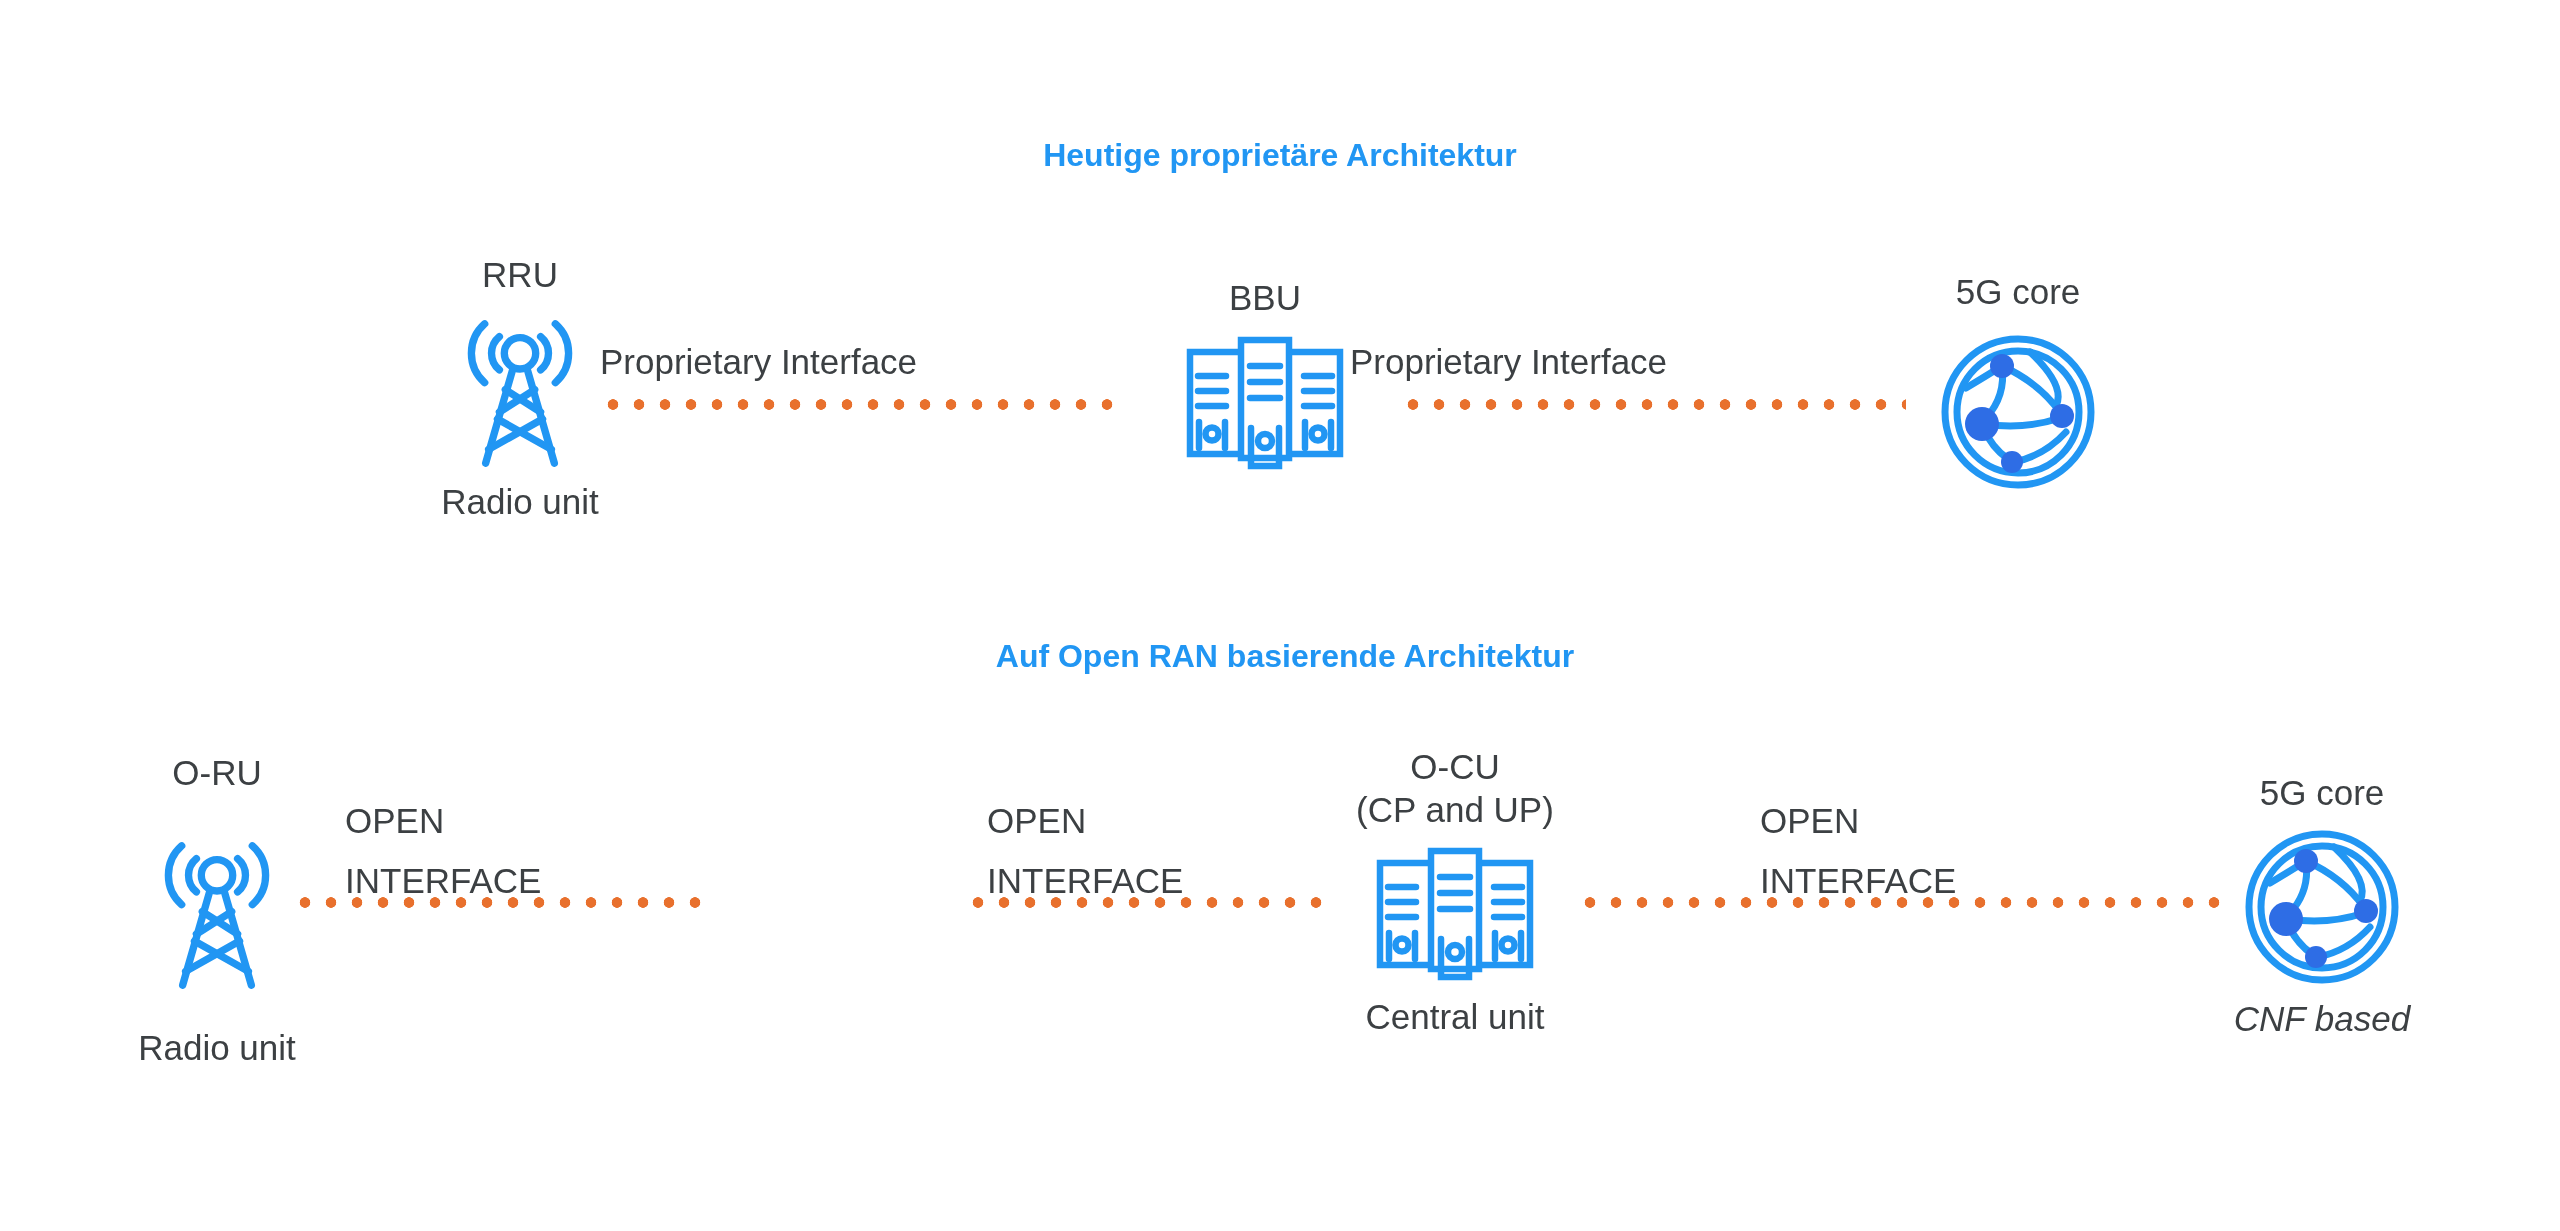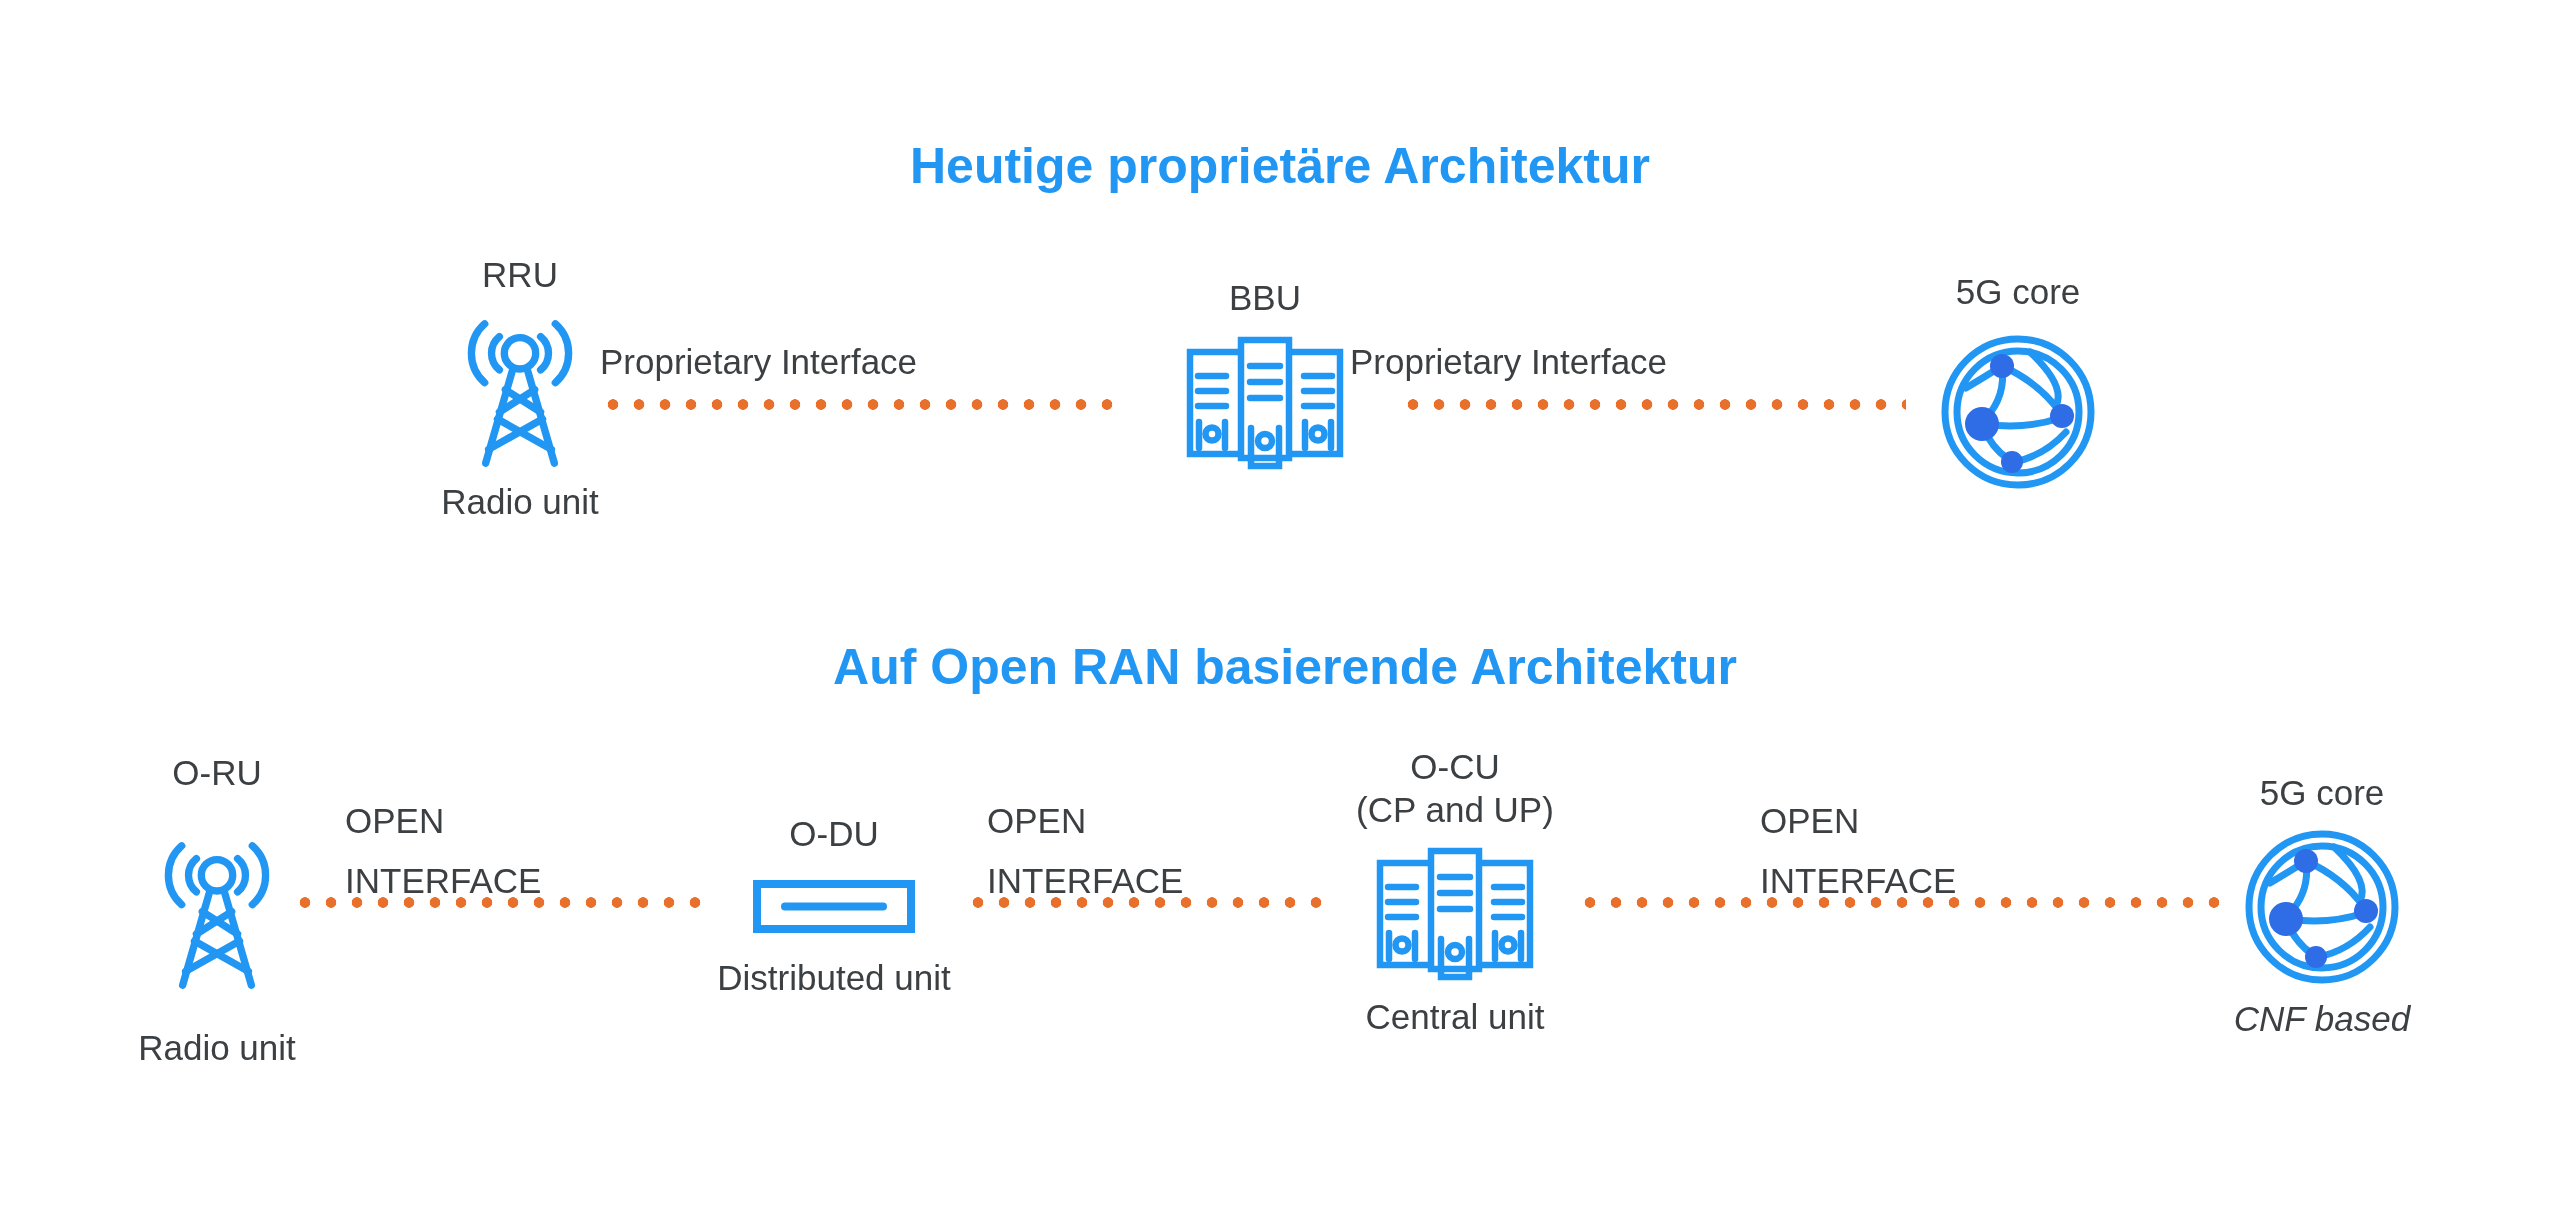--- a/index.html
+++ b/index.html
@@ -14,21 +14,21 @@
   .canvas {
     position: relative;
     width: 2560px;
     height: 1231px;
     background: var(--bg);
     overflow: hidden;
     font-family: "Liberation Sans", "DejaVu Sans", sans-serif;
   }
   .title {
     position: absolute;
-    font-size: 50px;
+    font-size: 32px;
     font-weight: bold;
     color: var(--title-blue);
     text-align: center;
     white-space: nowrap;
   }
   .t1 { top: 137px; left: 0; width: 2560px; }
   .t2 { top: 638px; left: 0; width: 2514px; margin-left: 28px; }
   .node {
     position: absolute;
     display: flex;
@@ -161,30 +161,20 @@
         <path d="M101,9 A40,40 0 0 1 101,69"></path>
       </g>
     </svg>
     <div class="nlabel" style="margin-top:10px;">Radio unit</div>
   </div>
 
   <div class="conn-label two" style="left:345px; top:791px; width:300px;">OPEN
 INTERFACE</div>
   <div class="dots" style="left:292px; top:897px; width:420px;"></div>
 
-  <div class="node" style="left:704px; top:812px; width:260px;">
-    <div class="nlabel">O-DU</div>
-    <svg class="icon" style="margin-top:24px;" width="162" height="53" viewBox="0 0 162 53">
-      <g class="stroke" stroke-width="8">
-        <rect x="4" y="4" width="154" height="45" stroke-linecap="butt"></rect>
-        <line x1="32" y1="26.5" x2="130" y2="26.5"></line>
-      </g>
-    </svg>
-    <div class="nlabel" style="margin-top:23px;">Distributed unit</div>
-  </div>
 
   <div class="conn-label two" style="left:987px; top:791px; width:300px;">OPEN
 INTERFACE</div>
   <div class="dots" style="left:965px; top:897px; width:370px;"></div>
 
   <div class="node" style="left:1330px; top:745px; width:250px;">
     <div class="nlabel">O-CU</div>
     <div class="nlabel nsub">(CP and UP)</div>
     <svg class="icon" style="margin-top:16px;" width="162" height="138" viewBox="0 0 162 138">
       <g class="stroke" stroke-width="6.5">

